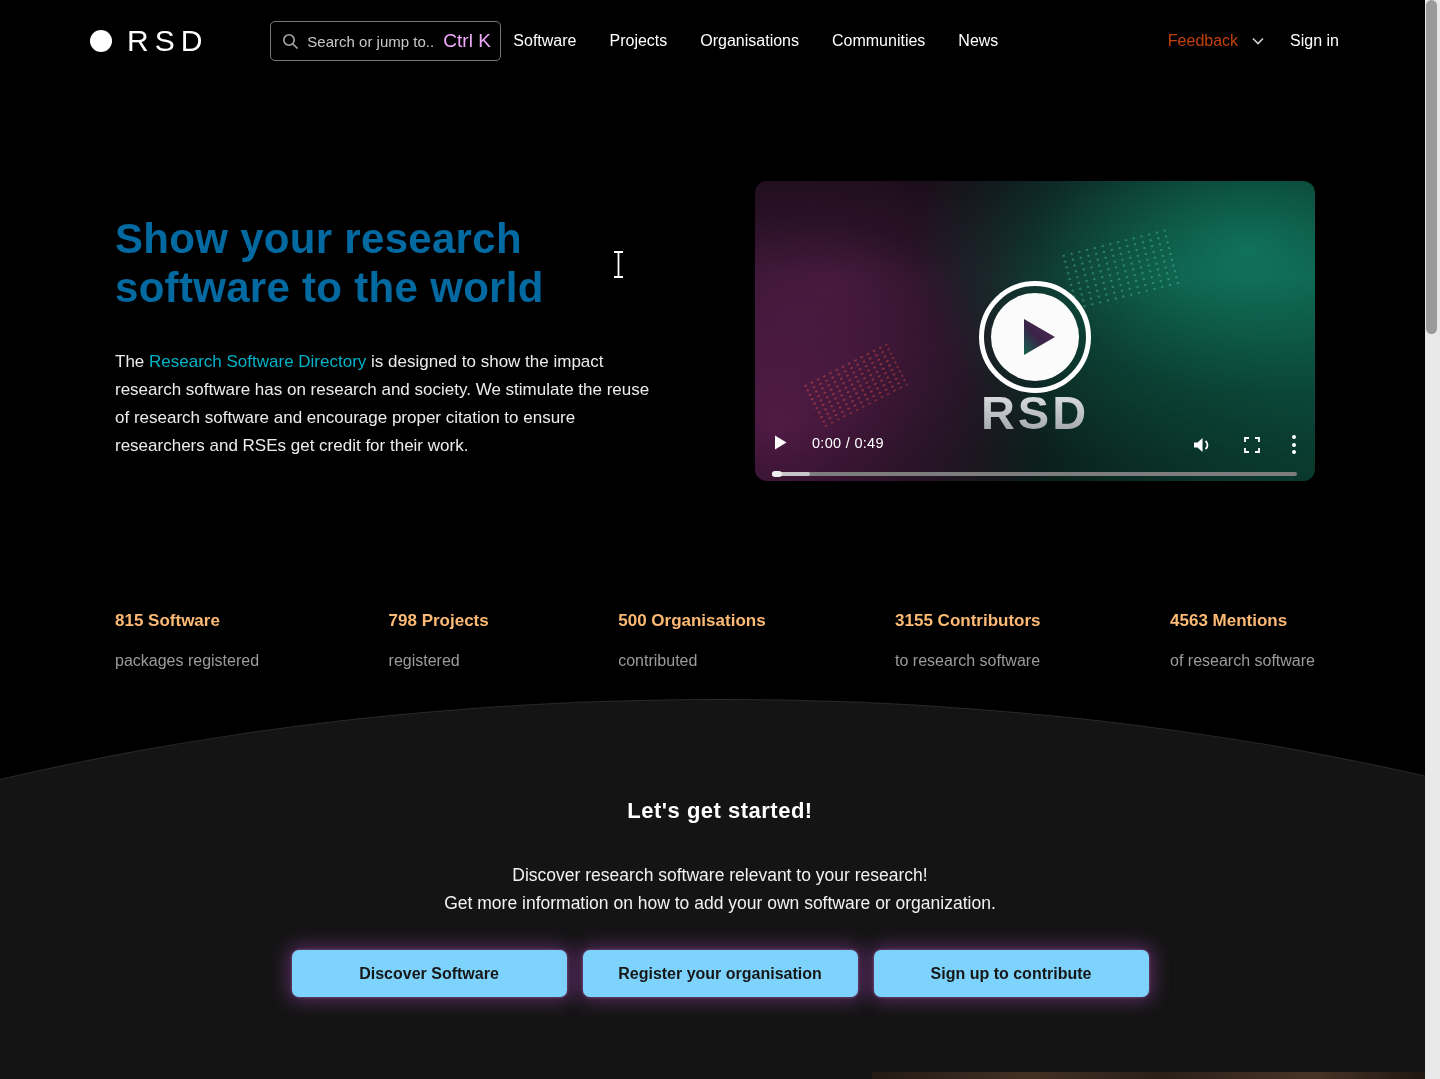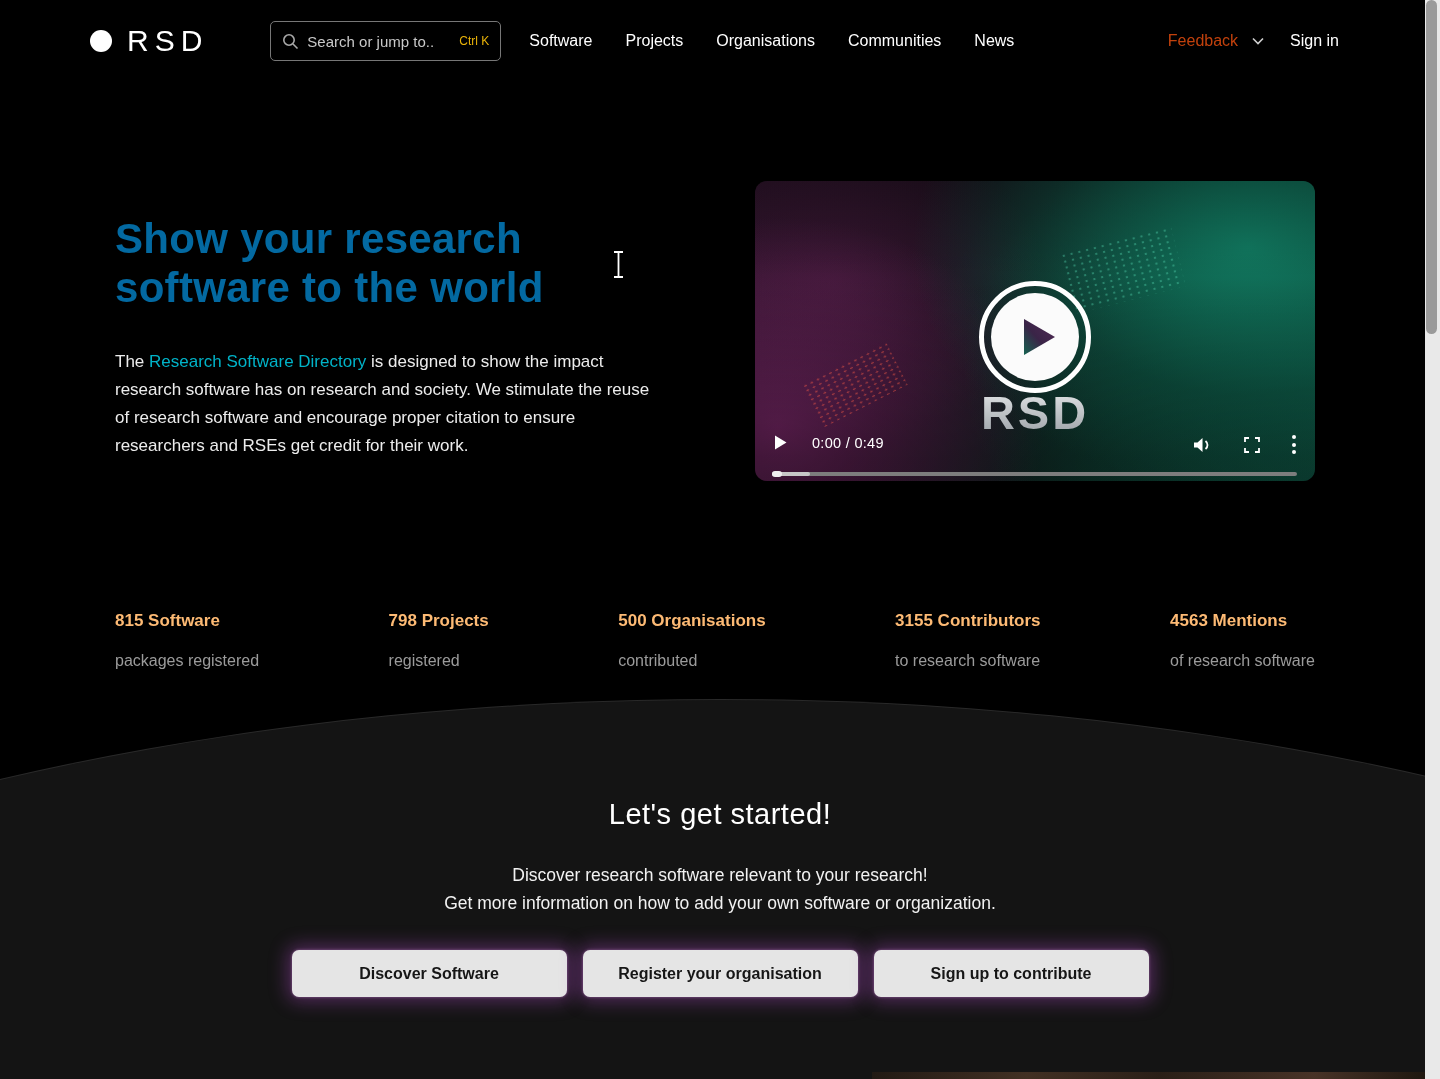--- a/index.html
+++ b/index.html
@@ -24,22 +24,22 @@
     margin-left:62px; width:231px; height:40px;
     border:1px solid #777; border-radius:5px;
     display:flex; align-items:center; padding:0 11px; gap:8px; background:transparent;
   }
   .searchbox svg { flex:0 0 auto; }
   .searchbox input {
     background:transparent; border:none; outline:none;
     color:#ddd; font-size:15px; width:128px; font-family:inherit;
   }
   .searchbox input::placeholder { color:#c9c9c9; }
-  .search-kbd { margin-left:auto; color:#eab308; font-size:12px; white-space:nowrap; }
-  .nav-links { display:flex; gap:33px; margin-left:28px; }
+  .search-kbd { margin-left:auto; color:#f0abfc; font-size:19px; white-space:nowrap; }
+  .nav-links { display:flex; gap:33px; margin-left:12px; }
   .nav-links a { color:#fff; font-size:16px; text-decoration:none; cursor:pointer; }
   .nav-right { margin-left:auto; margin-right:86px; display:flex; align-items:center; gap:26px; }
   .feedback-btn { display:flex; align-items:center; gap:14px; color:#c2410c; font-size:16px; cursor:pointer; background:none; border:none; font-family:inherit; }
   .signin-link { color:#fff; font-size:16px; text-decoration:none; cursor:pointer; }
 
   
   .hero-title {
     position:absolute; left:115px; top:214px;
     font-size:42px; line-height:49px; font-weight:700; color:#0369a1; letter-spacing:0.3px;
   }
@@ -111,27 +111,27 @@
 
   
   .curve-wrap { position:absolute; left:0; top:695px; width:1440px; height:384px; overflow:hidden; }
   .curve-ellipse {
     position:absolute; top:5px; left:50%; transform:translateX(-50%);
     width:3400px; height:1700px; border-radius:50%;
     background:#141414;
     box-shadow:0 0 0 1px rgba(255,255,255,0.16);
   }
   .gs-title { position:absolute; top:103px; width:100%; text-align:center;
-    font-size:29px; font-weight:400; letter-spacing:0.5px; color:#fff; }
+    font-size:22px; font-weight:700; letter-spacing:0.5px; color:#fff; }
   .gs-text { position:absolute; top:166px; width:100%; text-align:center;
     font-size:17.5px; line-height:28px; color:#f2f2f2; }
   .gs-buttons { position:absolute; top:255px; width:100%;
     display:flex; justify-content:center; gap:16px; }
   .gs-btn {
-    width:275px; height:47px; background:#e5e5e5; color:#161616;
+    width:275px; height:47px; background:#7dd3fc; color:#161616;
     border:none; border-radius:7px; font-size:16px; font-weight:700;
     font-family:inherit; cursor:pointer;
     box-shadow:0 0 18px 5px rgba(190,80,215,0.35), 0 0 3px rgba(255,190,255,0.45);
   }
 
   
   .desktop-strip { position:absolute; left:872px; right:15px; bottom:0; height:7px; z-index:4;
     background:linear-gradient(90deg,#241b14,#4a3526 28%,#2e2118 52%,#51382a 80%,#20180f);
     opacity:.85; }
   .sb-track { position:absolute; right:0; top:0; width:15px; height:1079px;

